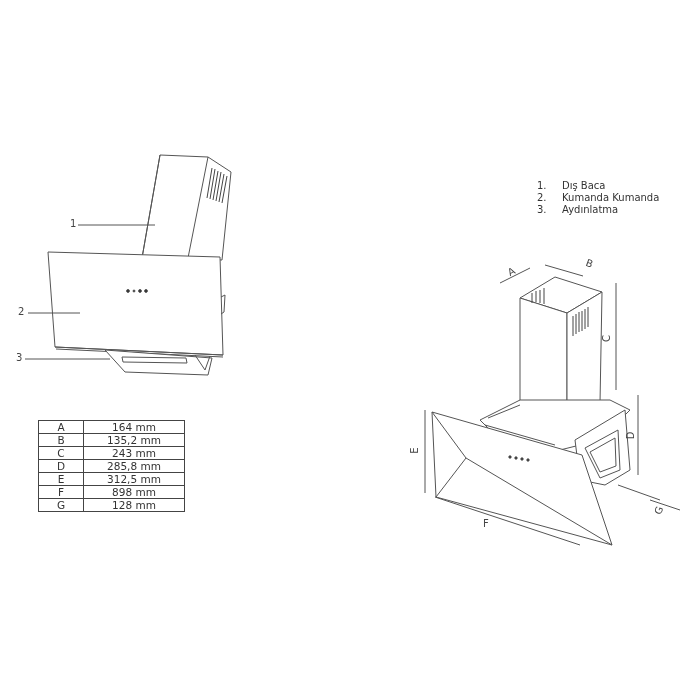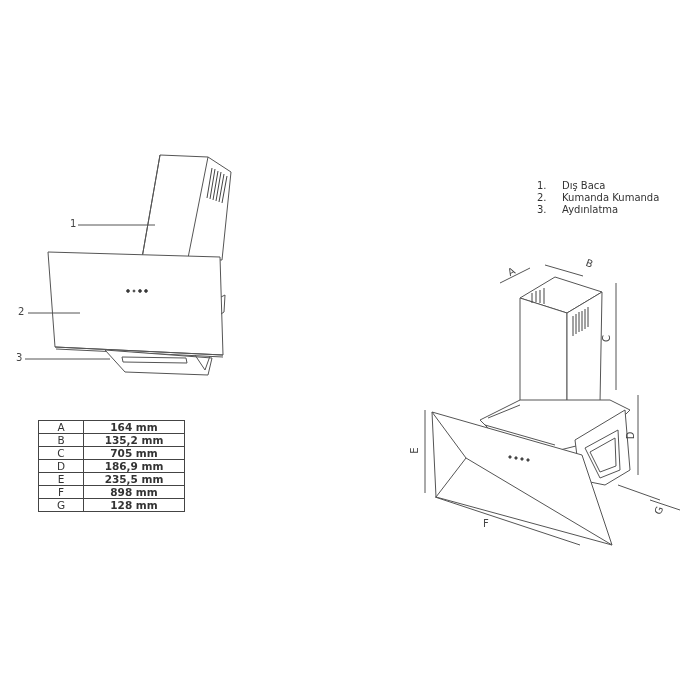--- a/index.html
+++ b/index.html
@@ -4,21 +4,21 @@
 <style>
   html,body{margin:0;padding:0;background:#ffffff;}
   body{width:700px;height:700px;position:relative;overflow:hidden;font-family:"DejaVu Sans","Liberation Sans",sans-serif;color:#333;}
   svg{position:absolute;left:0;top:0;}
   .legend{position:absolute;left:537px;top:180px;font-size:10px;line-height:12px;color:#333;}
   .legend .row{display:flex;}
   .legend .num{width:25px;}
   table.dims{position:absolute;left:38px;top:420px;border-collapse:collapse;font-size:10.5px;color:#333;}
   table.dims td{border:1px solid #444;height:12px;padding:0;line-height:12px;text-align:center;}
   table.dims td.k{width:44px;}
-  table.dims td.v{width:100px;font-weight:bold;}
+  table.dims td.v{width:100px;}
   .lbl{position:absolute;font-size:10px;color:#444;}
 </style>
 </head>
 <body>
 
 <svg width="700" height="700" viewBox="0 0 700 700">
   <g fill="none" stroke="#555" stroke-width="1">
 
     <polygon points="160,155 208,157 231,172 222,260 142,258" fill="#fff"></polygon>
     <line x1="208" y1="157" x2="188" y2="258"></line>
@@ -131,29 +131,29 @@
       <tr>
         <td class="k">A</td>
         <td class="v">164 mm</td>
       </tr>
   <tr>
         <td class="k">B</td>
         <td class="v">135,2 mm</td>
       </tr>
   <tr>
         <td class="k">C</td>
-        <td class="v">705 mm</td>
+        <td class="v">243 mm</td>
       </tr>
   <tr>
         <td class="k">D</td>
-        <td class="v">186,9 mm</td>
+        <td class="v">285,8 mm</td>
       </tr>
   <tr>
         <td class="k">E</td>
-        <td class="v">235,5 mm</td>
+        <td class="v">312,5 mm</td>
       </tr>
   <tr>
         <td class="k">F</td>
         <td class="v">898 mm</td>
       </tr>
   <tr>
         <td class="k">G</td>
         <td class="v">128 mm</td>
       </tr>
 </tbody>

